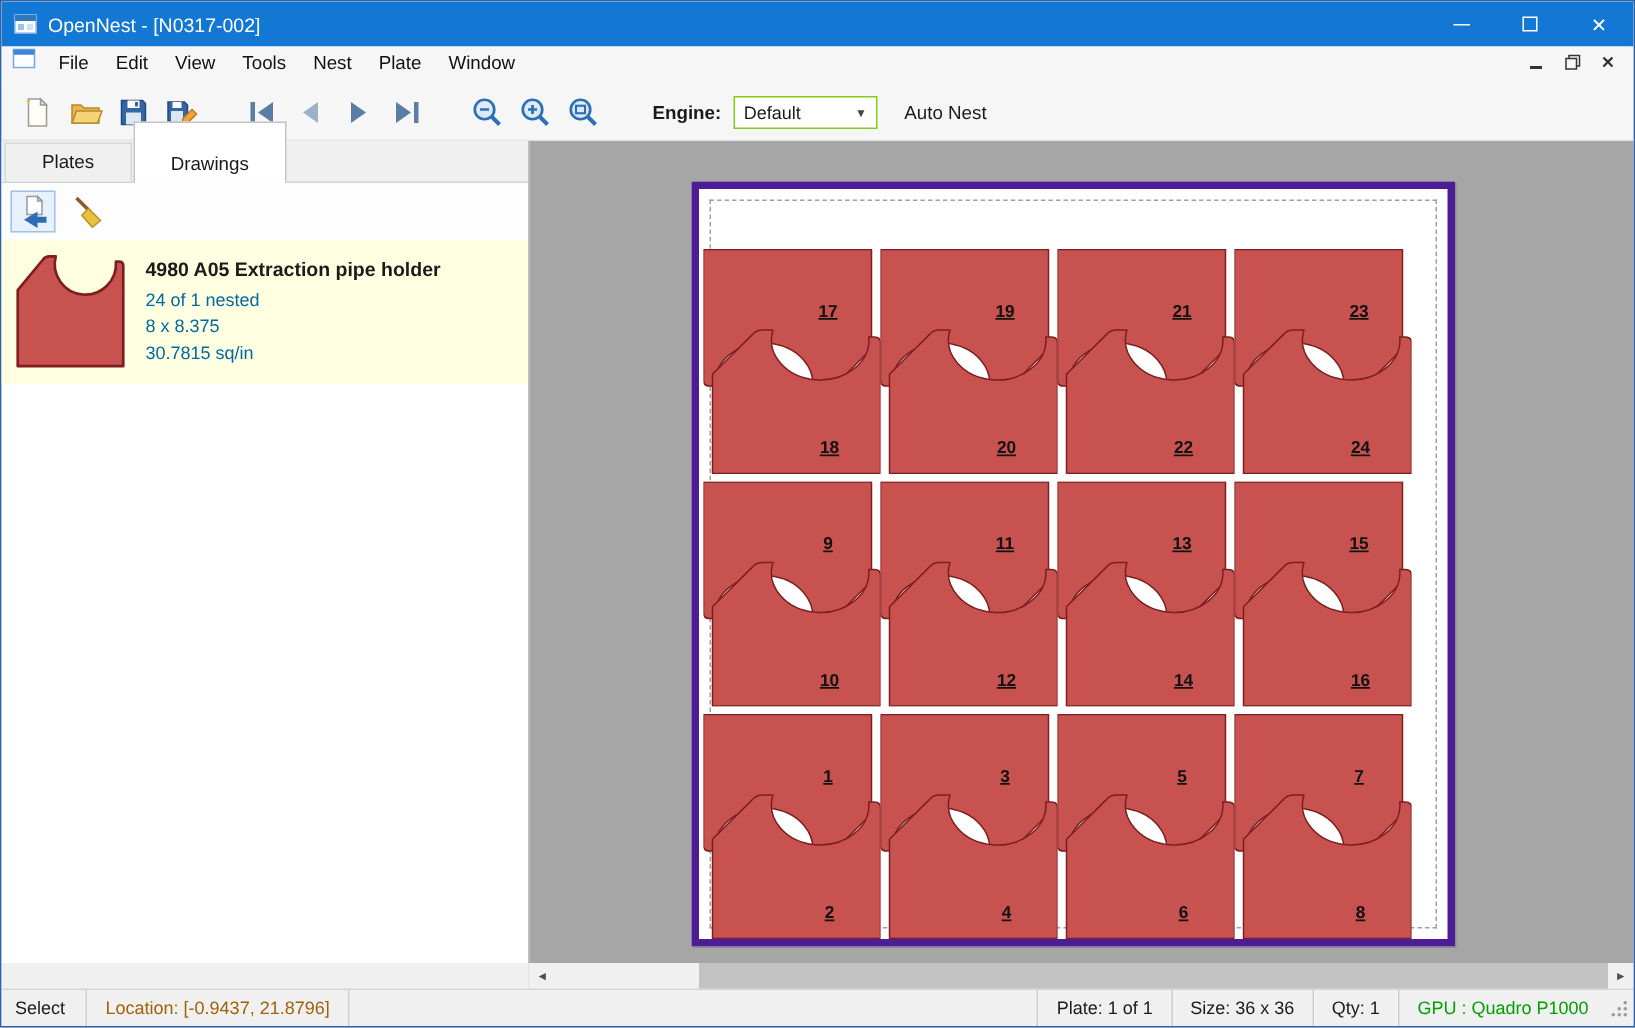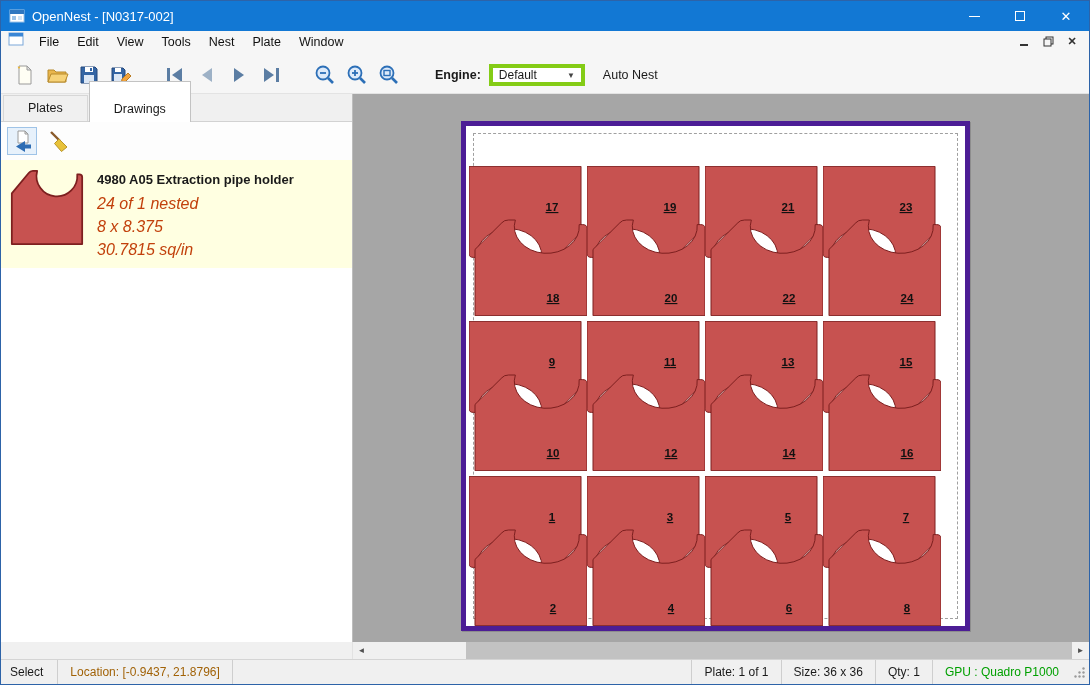--- a/index.html
+++ b/index.html
@@ -24,38 +24,38 @@
   .menu-right { margin-left:auto; display:flex; align-items:center; gap:2px; padding-right:6px; }
   .mdi-btn { width:22px; height:20px; display:flex; align-items:center; justify-content:center; color:#333; }
   .mdi-btn .minus { width:8px; border-bottom:2px solid #333; margin-top:7px; }
   .mdi-btn.mdi-close { font-size:11px; font-weight:bold; }
 
   
   .toolbar { height:37px; background:#f6f6f6; border-bottom:1px solid #e3e3e3; display:flex; align-items:center; padding-left:8px; flex:0 0 auto; }
   .tbtn { width:32px; height:30px; display:flex; align-items:center; justify-content:center; background:transparent; border:none; }
   .tgap { width:22px; }
   .engine-label { font-weight:bold; font-size:12.5px; margin:0 8px 0 30px; }
-  .dd { width:96px; height:22px; border:4px solid #84cc16; background:#fff; display:flex; align-items:center; padding:0 6px; font-size:12px; }
+  .dd { width:96px; height:22px; border:1px solid #84cc16; background:#fff; display:flex; align-items:center; padding:0 6px; font-size:12px; }
   .dd .caret { margin-left:auto; font-size:8px; color:#444; }
   .auto-nest { margin-left:18px; font-size:12.5px; }
 
   
   .main { flex:1 1 auto; display:flex; min-height:0; }
   .left-panel { width:352px; flex:0 0 auto; background:#fff; border-right:1px solid #bdbdbd; display:flex; flex-direction:column; }
   .tabstrip { height:28px; background:#f0f0f0; display:flex; align-items:flex-end; padding-left:2px; border-bottom:1px solid #d2d2d2; }
   .tab { padding:5px 24px 6px 24px; font-size:12.5px; background:#f0f0f0; border:1px solid #d7d7d7; border-bottom:none; margin-right:1px; }
   .tab.active { background:#fff; border-color:#c3c3c3; position:relative; top:1px; padding-top:20px; }
   .panel-toolbar { height:38px; display:flex; align-items:center; gap:6px; padding:0 6px; background:#fdfdfd; }
   .pbtn { width:30px; height:28px; display:flex; align-items:center; justify-content:center; background:transparent; border:1px solid transparent; }
   .pbtn.toggled { border:1px solid #9fc3e7; background:#e7f1fb; }
   .drawing-item { display:flex; gap:12px; padding:6px 8px; background:var(--sel-bg,#ffffe1); align-items:flex-start; }
   .thumb { flex:0 0 auto; margin-top:2px; }
   .ditem-meta { padding-top:6px; }
   .ditem-title { font-size:13px; font-weight:bold; margin-bottom:5px; }
-  .ditem-line { font-size:16px; color:#c2410c; line-height:1.45;font-style:italic; }
+  .ditem-line { font-size:12px; color:#0369a1; line-height:1.45; }
 
   .canvas { flex:1 1 auto; position:relative; background:var(--canvas,#a6a6a6); overflow:hidden; }
   .plate { position:absolute; left:108px; top:27px; width:509px; height:510px; background:#fff; border:5px solid #4c1d95; box-shadow:1px 1px 0 #8d8d8d; }
   .plate-inner { position:absolute; inset:7px; border:1px dashed #a0a0a0; pointer-events:none; }
   .nest-cell { position:absolute; }
 
   
   .scrollrow { height:17px; flex:0 0 auto; display:flex; }
   .scroll-left { width:352px; flex:0 0 auto; background:#f0f0f0; border-right:1px solid #e2e2e2; }
   .hscroll { flex:1; display:flex; background:#f0f0f0; }

